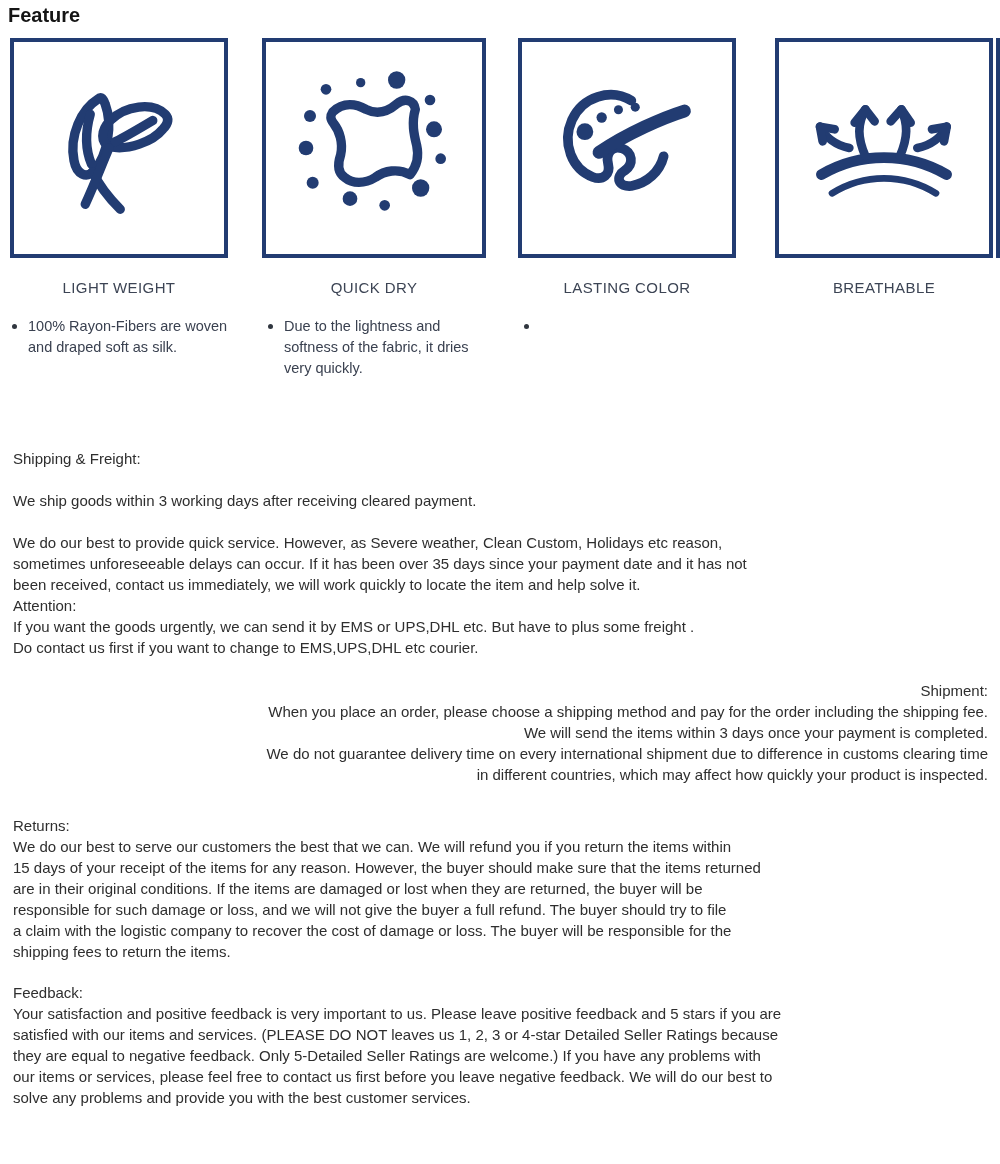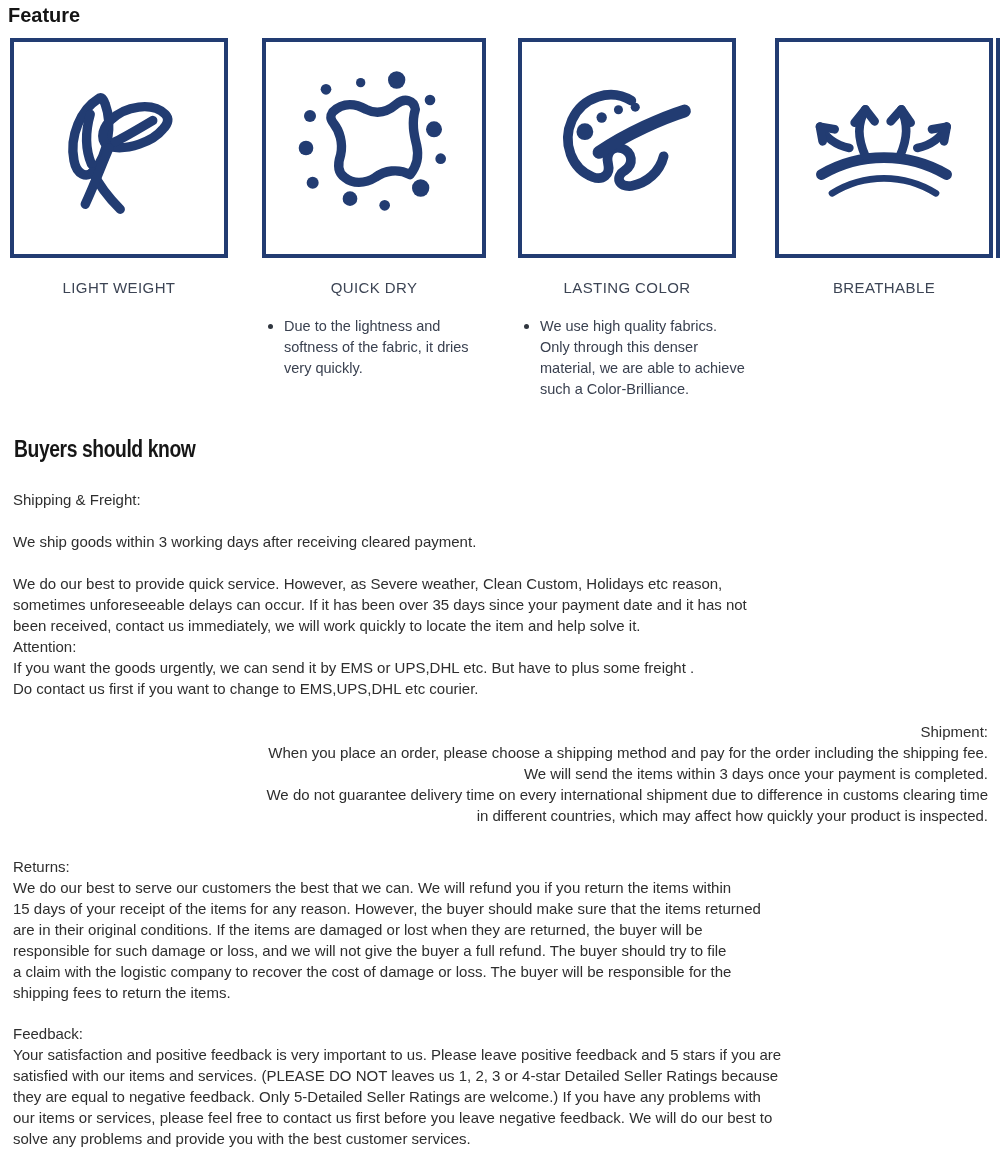--- a/index.html
+++ b/index.html
@@ -96,39 +96,37 @@
     </svg>
   </div>
 
   <div class="cropped-edge"></div>
 
   <div class="feature-label lab1">LIGHT WEIGHT</div>
   <div class="feature-label lab2">QUICK DRY</div>
   <div class="feature-label lab3">LASTING COLOR</div>
   <div class="feature-label lab4">BREATHABLE</div>
 
+  <div class="bullet bul1">
+    <span class="dot"></span>
+    <span class="bullet-text">100% Rayon-Fibers are woven
+and draped soft as silk.</span>
+  </div>
   <div class="bullet bul2">
     <span class="dot"></span>
     <span class="bullet-text">Due to the lightness and
 softness of the fabric, it dries
 very quickly.</span>
   </div>
   <div class="bullet bul3">
     <span class="dot"></span>
-    <span class="bullet-text">We use high quality fabrics.
-Only through this denser
-material, we are able to achieve
-such a Color-Brilliance.</span>
   </div>
 </div>
 
 <div>
-  <h2 class="buyers-heading">
-    <span>Buyers should know</span>
-  </h2>
   <p class="body-text p1">Shipping &amp; Freight:</p>
   <p class="body-text p2">We ship goods within 3 working days after receiving cleared payment.</p>
   <p class="body-text p3">We do our best to provide quick service. However, as Severe weather, Clean Custom, Holidays etc reason,
 sometimes unforeseeable delays can occur. If it has been over 35 days since your payment date and it has not
 been received, contact us immediately, we will work quickly to locate the item and help solve it.
 Attention:
 If you want the goods urgently, we can send it by EMS or UPS,DHL etc. But have to plus some freight .
 Do contact us first if you want to change to EMS,UPS,DHL etc courier.</p>
   <p class="body-text p4">Shipment:
 When you place an order, please choose a shipping method and pay for the order including the shipping fee.

